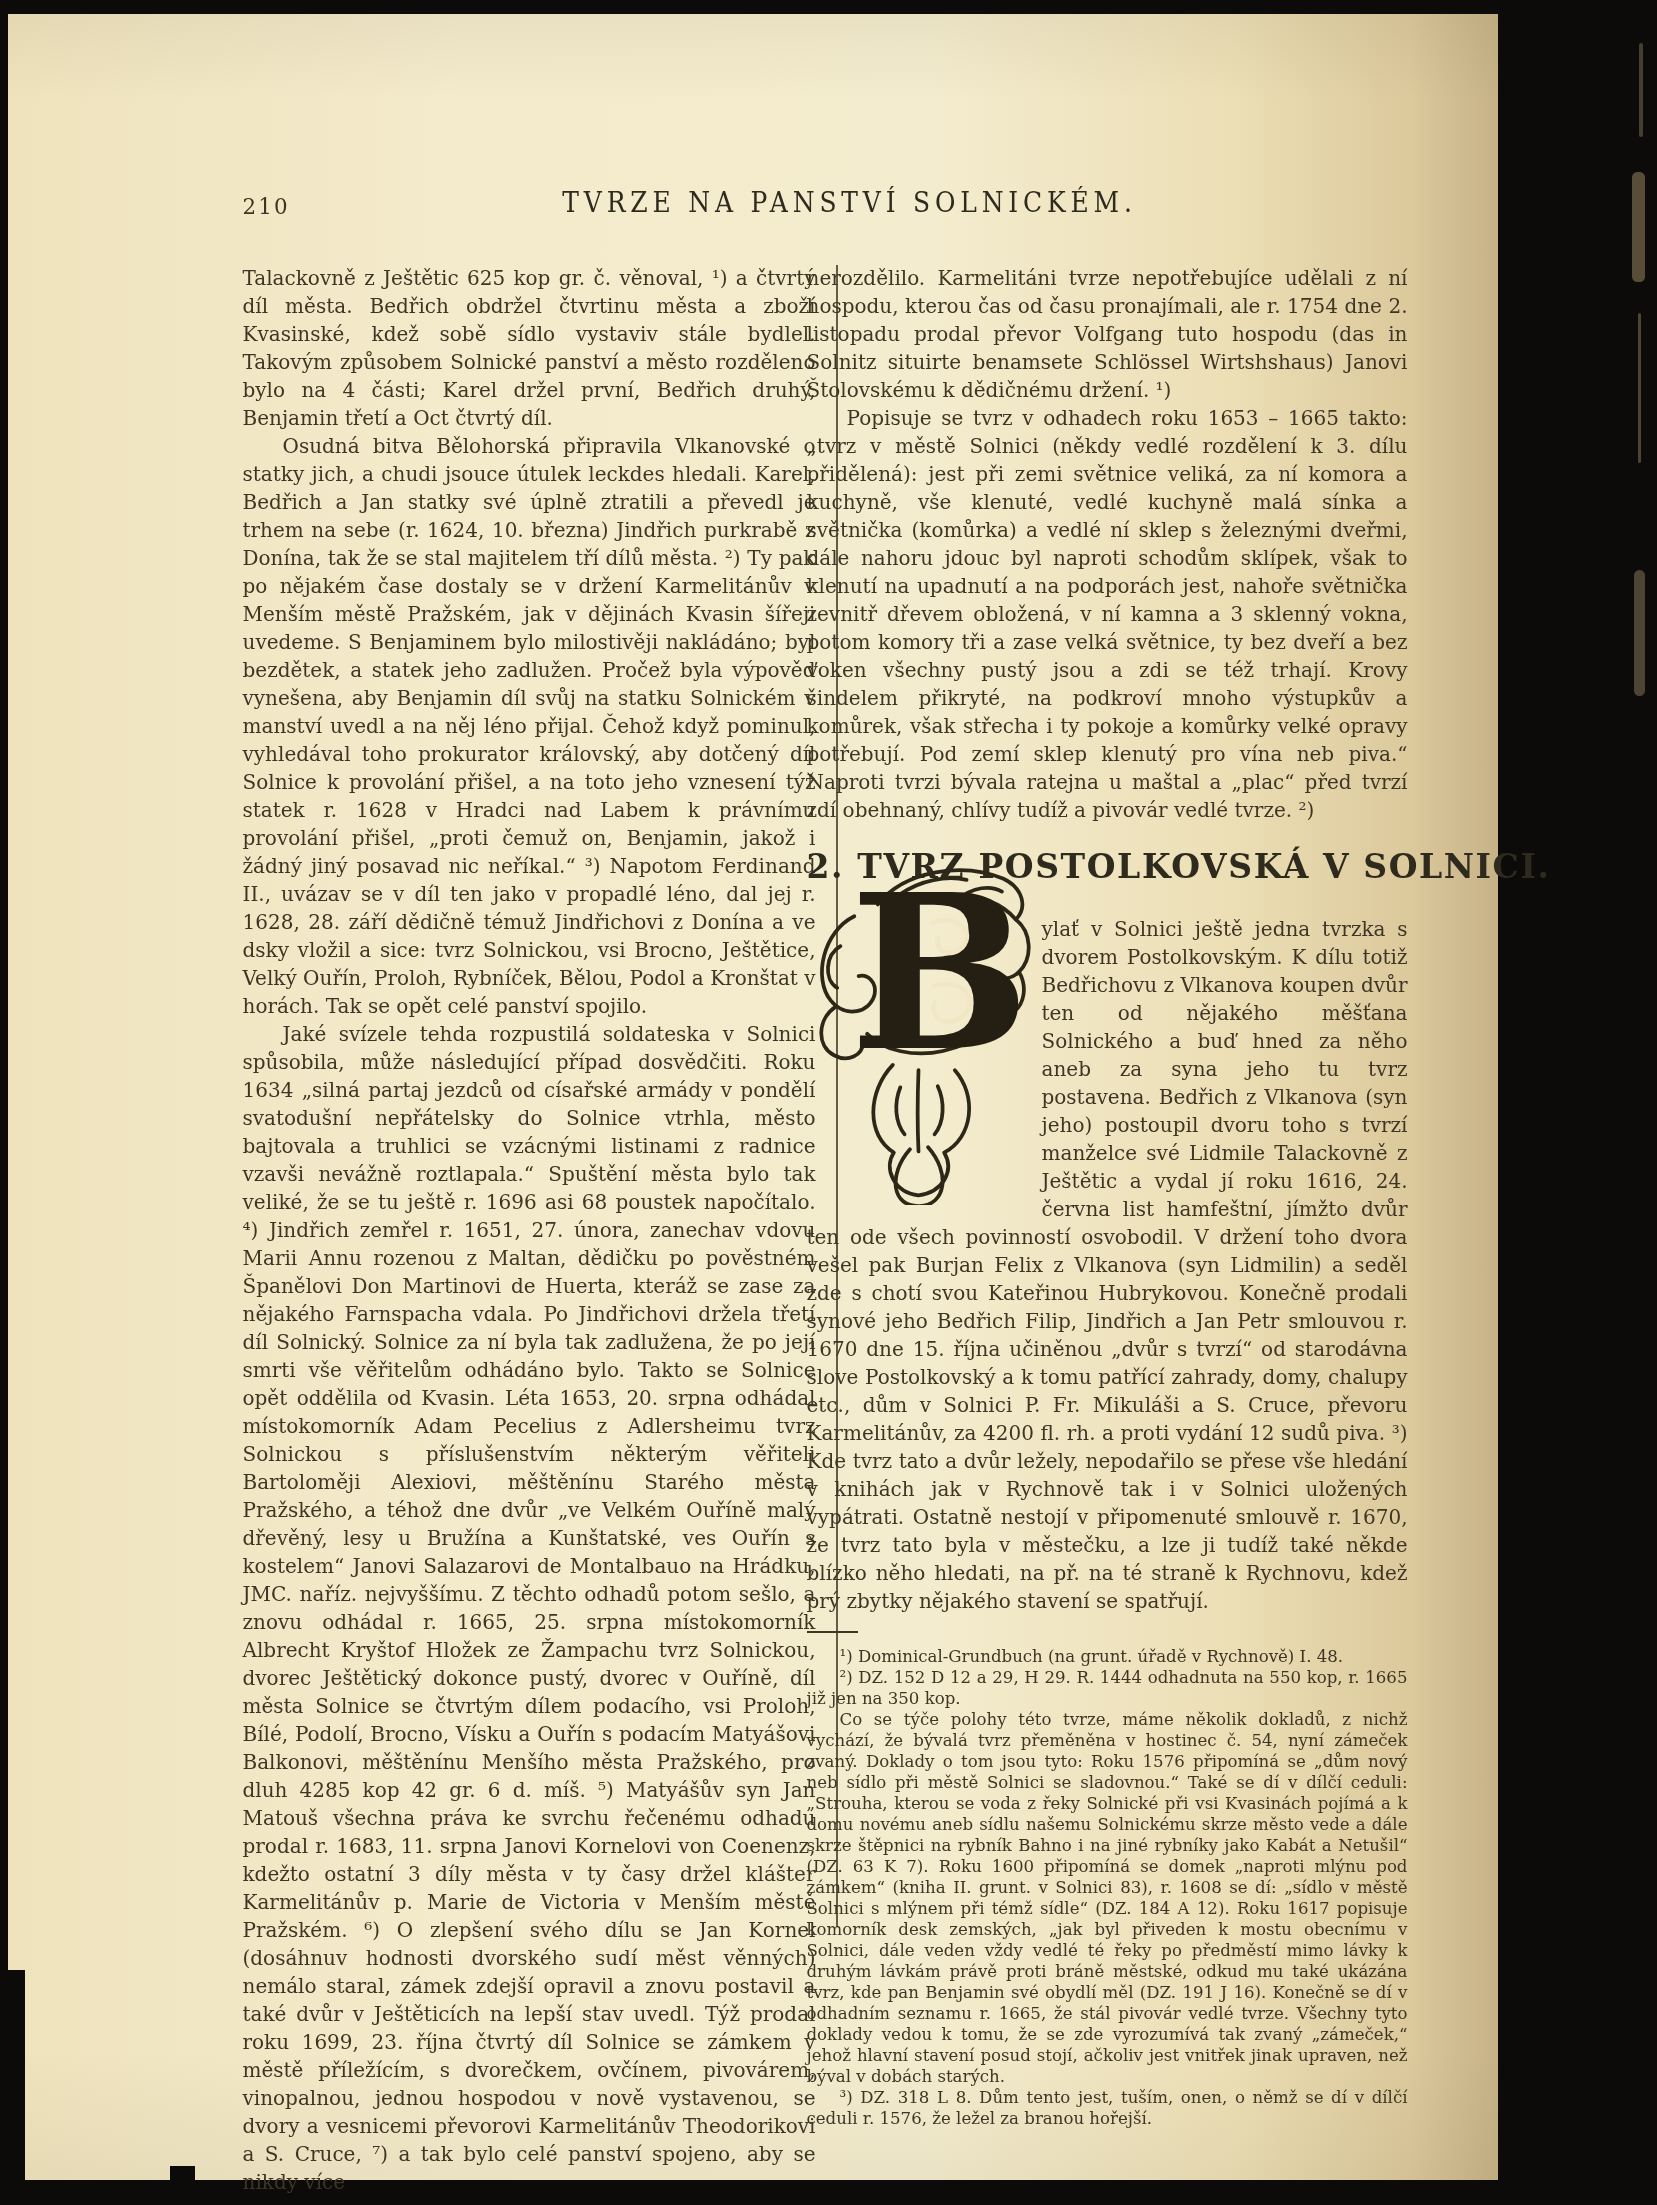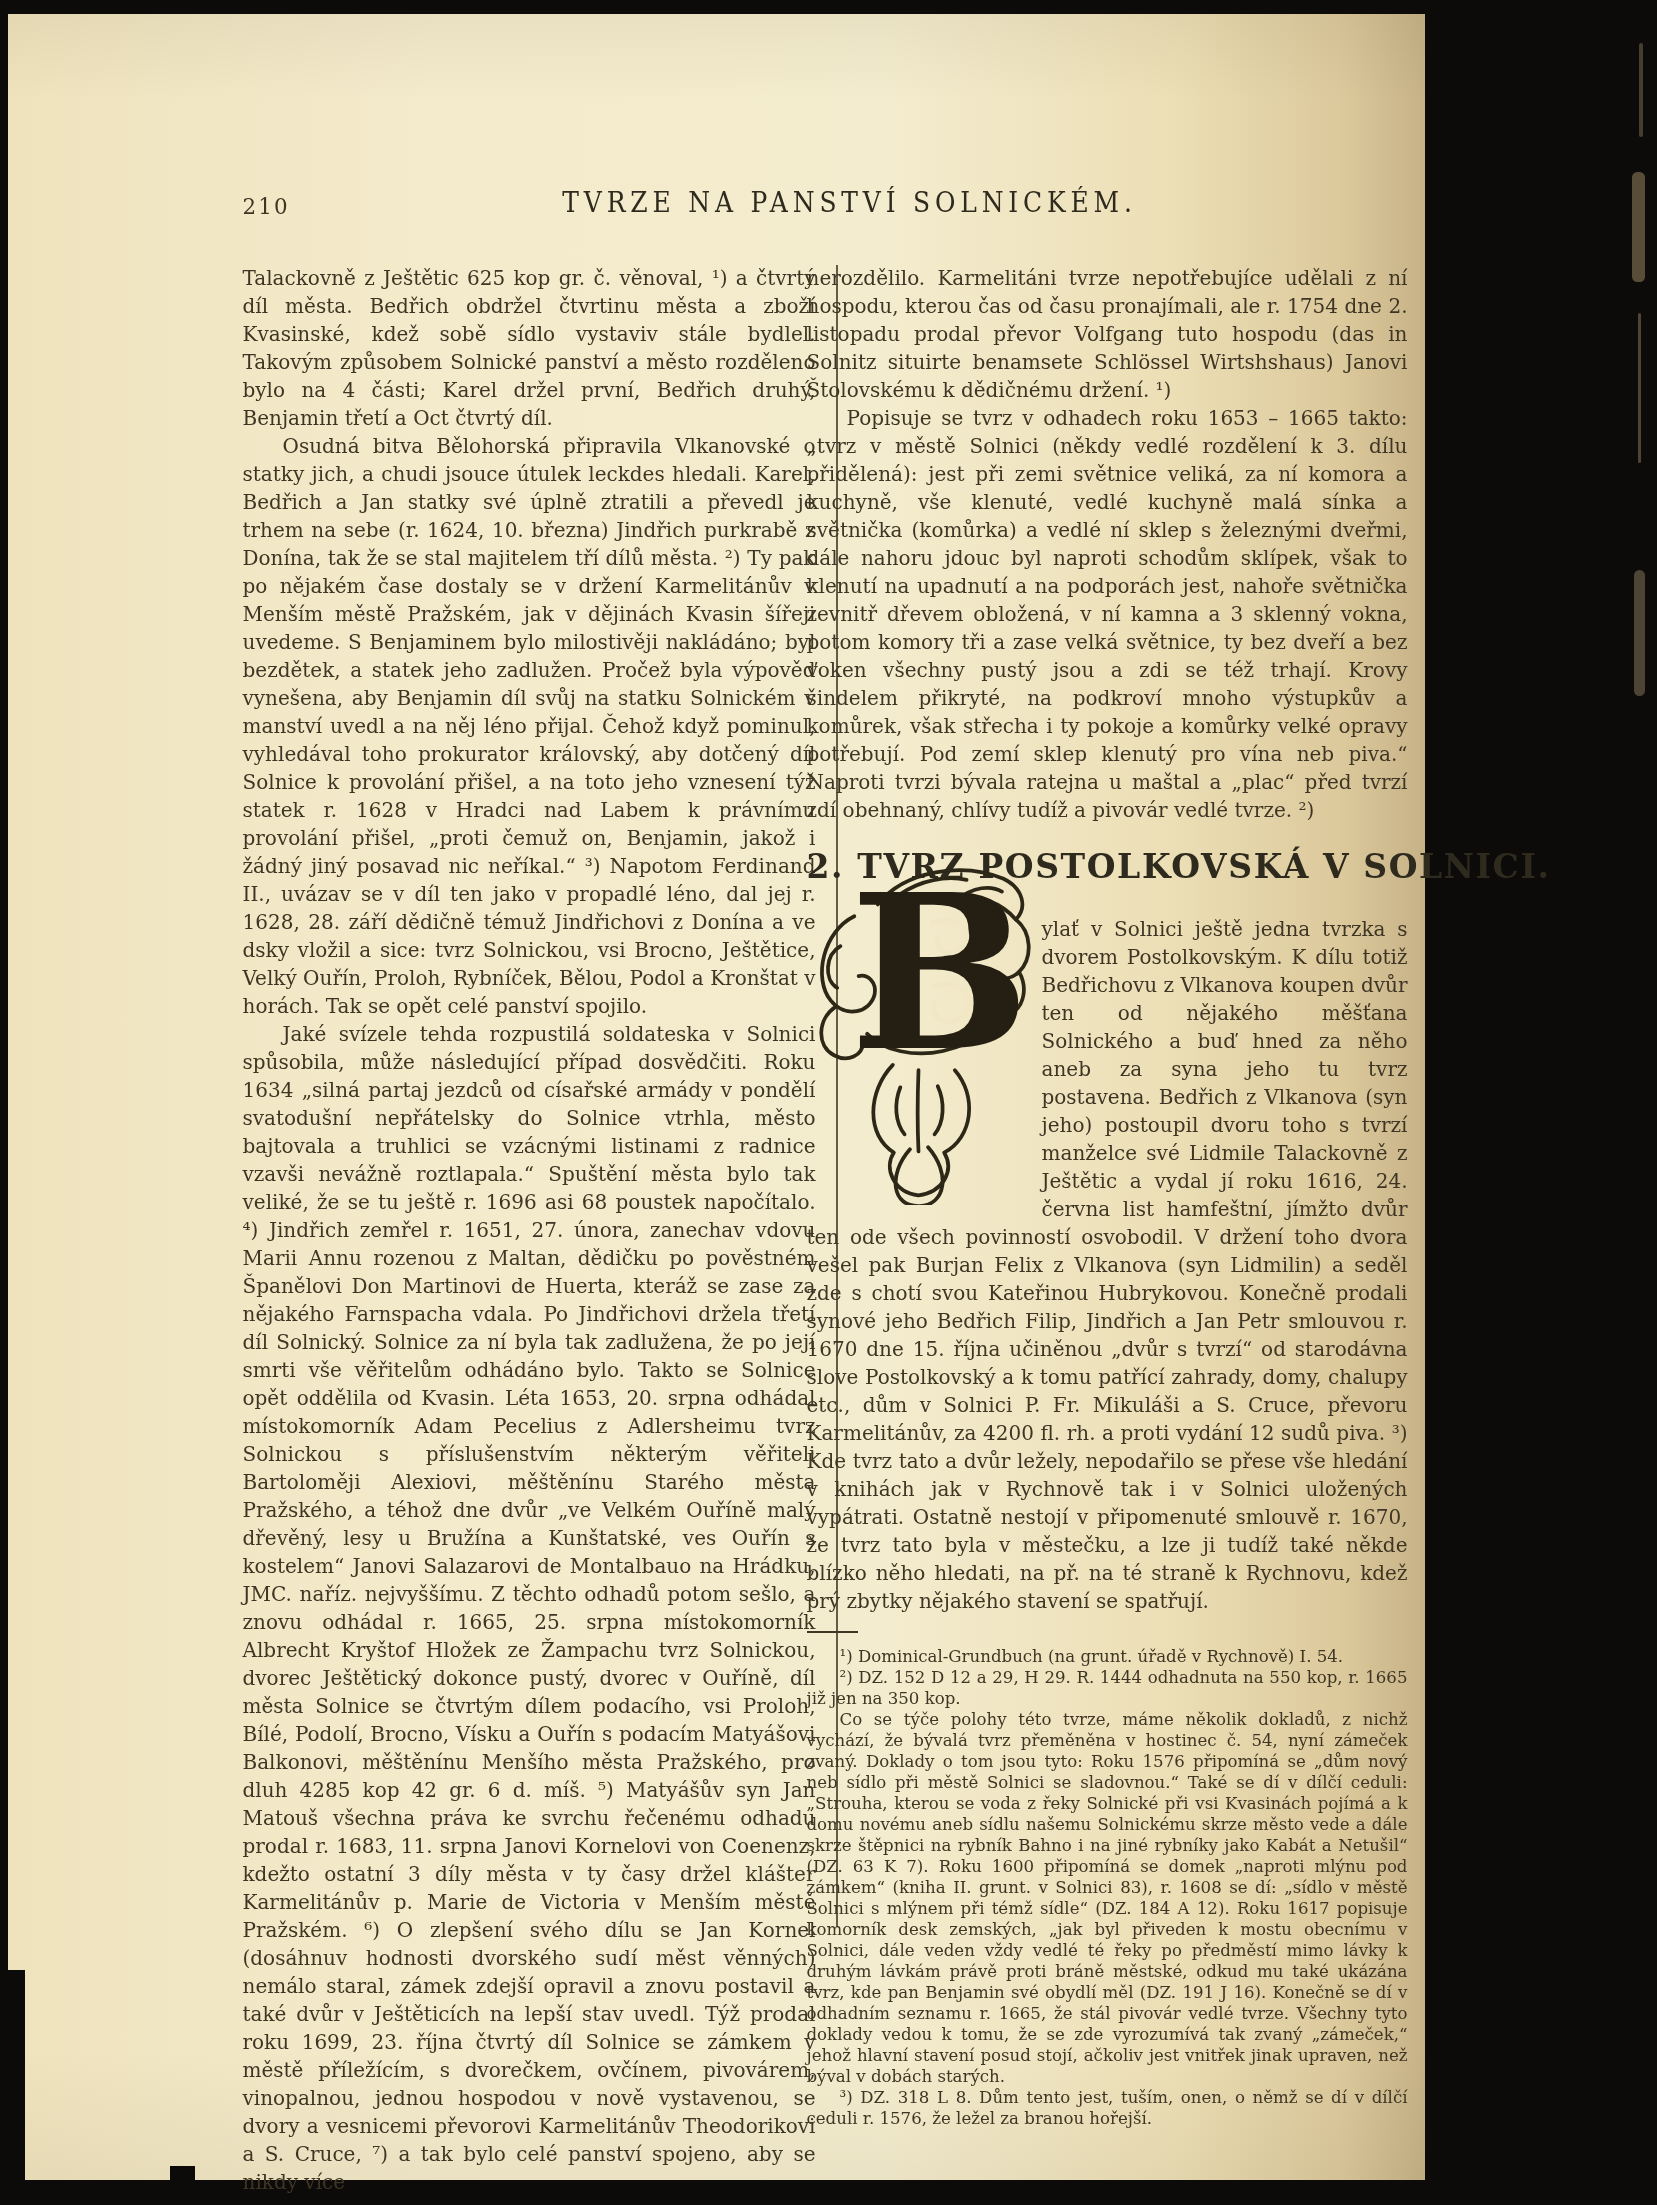--- a/index.html
+++ b/index.html
@@ -8,25 +8,24 @@
     --heading-ink:#2e2a1e;
     --scan-background:#0c0b09;
   }
   html,body{margin:0;padding:0;}
   body{
     width:1657px;height:2205px;position:relative;overflow:hidden;
     background:var(--scan-background);
     font-family:"DejaVu Serif", serif;
   }
   .page{
-    position:absolute;left:7.5px;top:14px;width:1373px;height:2166px;
+    position:absolute;left:7.5px;top:14px;width:1490px;height:2166px;
     background:
       linear-gradient(180deg, rgba(60,45,20,0.06) 0%, rgba(0,0,0,0) 4%, rgba(0,0,0,0) 94%, rgba(60,45,20,0.05) 100%),
       linear-gradient(90deg, #efe3bd 0%, #f4ebcc 30%, #f4ecce 62%, #ecdfb6 82%, #dcc99c 94%, #c6b286 100%);
-    padding-left: 44px;
   }
   
   .edge-mark{position:absolute;border-radius:5.3px;}
   .mark-a{left:1631px;top:29px;width:4.8px;height:94px;background:#57503c;opacity:.75;}
   .mark-b{left:1624px;top:158px;width:13px;height:110px;background:#6b5e44;opacity:.8;}
   .mark-c{left:1626px;top:556px;width:11.2px;height:126px;background:#5f5340;opacity:.8;}
   .mark-d{left:1630px;top:299px;width:3.7px;height:150px;background:#7a6c4f;opacity:.6;}
   .corner-wedge{position:absolute;left:0;bottom:0;width:24.6px;height:235px;background:var(--scan-background);}
   .bottom-notch{position:absolute;left:170px;top:2166px;width:24.6px;height:16px;background:var(--scan-background);}
 
@@ -121,21 +120,21 @@
 
           <path d="M242,132 C292,116 322,150 298,178 C278,198 246,188 252,162"></path>
           <path d="M246,250 C300,236 330,276 300,306 C272,330 236,312 246,282"></path>
         </g>
       </svg>
       <span>ylať v Solnici ještě jedna tvrzka s dvorem Postolkovským. K dílu totiž Bedřichovu z Vlkanova koupen dvůr ten od nějakého měšťana Solnického a buď hned za něho aneb za syna jeho tu tvrz postavena. Bedřich z Vlkanova (syn jeho) postoupil dvoru toho s tvrzí manželce své Lidmile Talackovně z Ještětic a vydal jí roku 1616, 24. června list hamfeštní, jímžto dvůr ten ode všech povinností osvobodil. V držení toho dvora vešel pak Burjan Felix z Vlkanova (syn Lidmilin) a seděl zde s chotí svou Kateřinou Hubrykovou. Konečně prodali synové jeho Bedřich Filip, Jindřich a Jan Petr smlouvou r. 1670 dne 15. října učiněnou „dvůr s tvrzí“ od starodávna slove Postolkovský a k tomu patřící zahrady, domy, chalupy etc., dům v Solnici P. Fr. Mikuláši a S. Cruce, převoru Karmelitánův, za 4200 fl. rh. a proti vydání 12 sudů piva. ³) Kde tvrz tato a dvůr ležely, nepodařilo se přese vše hledání v knihách jak v Rychnově tak i v Solnici uložených vypátrati. Ostatně nestojí v připomenuté smlouvě r. 1670, že tvrz tato byla v městečku, a lze ji tudíž také někde blízko něho hledati, na př. na té straně k Rychnovu, kdež prý zbytky nějakého stavení se spatřují.</span>
     </p>
 
     <div class="fn-rule"></div>
     <div class="footnotes">
-      <p>¹) Dominical-Grundbuch (na grunt. úřadě v Rychnově) I. 54.</p>
+      <p>¹) Dominical-Grundbuch (na grunt. úřadě v Rychnově) I. 48.</p>
       <p>²) DZ. 152 D 12 a 29, H 29. R. 1444 odhadnuta na 550 kop, r. 1665 již jen na 350 kop.</p>
       <p>Co se týče polohy této tvrze, máme několik dokladů, z nichž vychází, že bývalá tvrz přeměněna v hostinec č. 54, nyní zámeček zvaný. Doklady o tom jsou tyto: Roku 1576 připomíná se „dům nový neb sídlo při městě Solnici se sladovnou.“ Také se dí v dílčí ceduli: „Strouha, kterou se voda z řeky Solnické při vsi Kvasinách pojímá a k domu novému aneb sídlu našemu Solnickému skrze město vede a dále skrze štěpnici na rybník Bahno i na jiné rybníky jako Kabát a Netušil“ (DZ. 63 K 7). Roku 1600 připomíná se domek „naproti mlýnu pod zámkem“ (kniha II. grunt. v Solnici 83), r. 1608 se dí: „sídlo v městě Solnici s mlýnem při témž sídle“ (DZ. 184 A 12). Roku 1617 popisuje komorník desk zemských, „jak byl přiveden k mostu obecnímu v Solnici, dále veden vždy vedlé té řeky po předměstí mimo lávky k druhým lávkám právě proti bráně městské, odkud mu také ukázána tvrz, kde pan Benjamin své obydlí měl (DZ. 191 J 16). Konečně se dí v odhadním seznamu r. 1665, že stál pivovár vedlé tvrze. Všechny tyto doklady vedou k tomu, že se zde vyrozumívá tak zvaný „zámeček,“ jehož hlavní stavení posud stojí, ačkoliv jest vnitřek jinak upraven, než býval v dobách starých.</p>
       <p>³) DZ. 318 L 8. Dům tento jest, tuším, onen, o němž se dí v dílčí ceduli r. 1576, že ležel za branou hořejší.</p>
     </div>
   </div>
 
   <div class="edge-mark mark-a"></div>
   <div class="edge-mark mark-b"></div>
   <div class="edge-mark mark-c"></div>
   <div class="edge-mark mark-d"></div>

